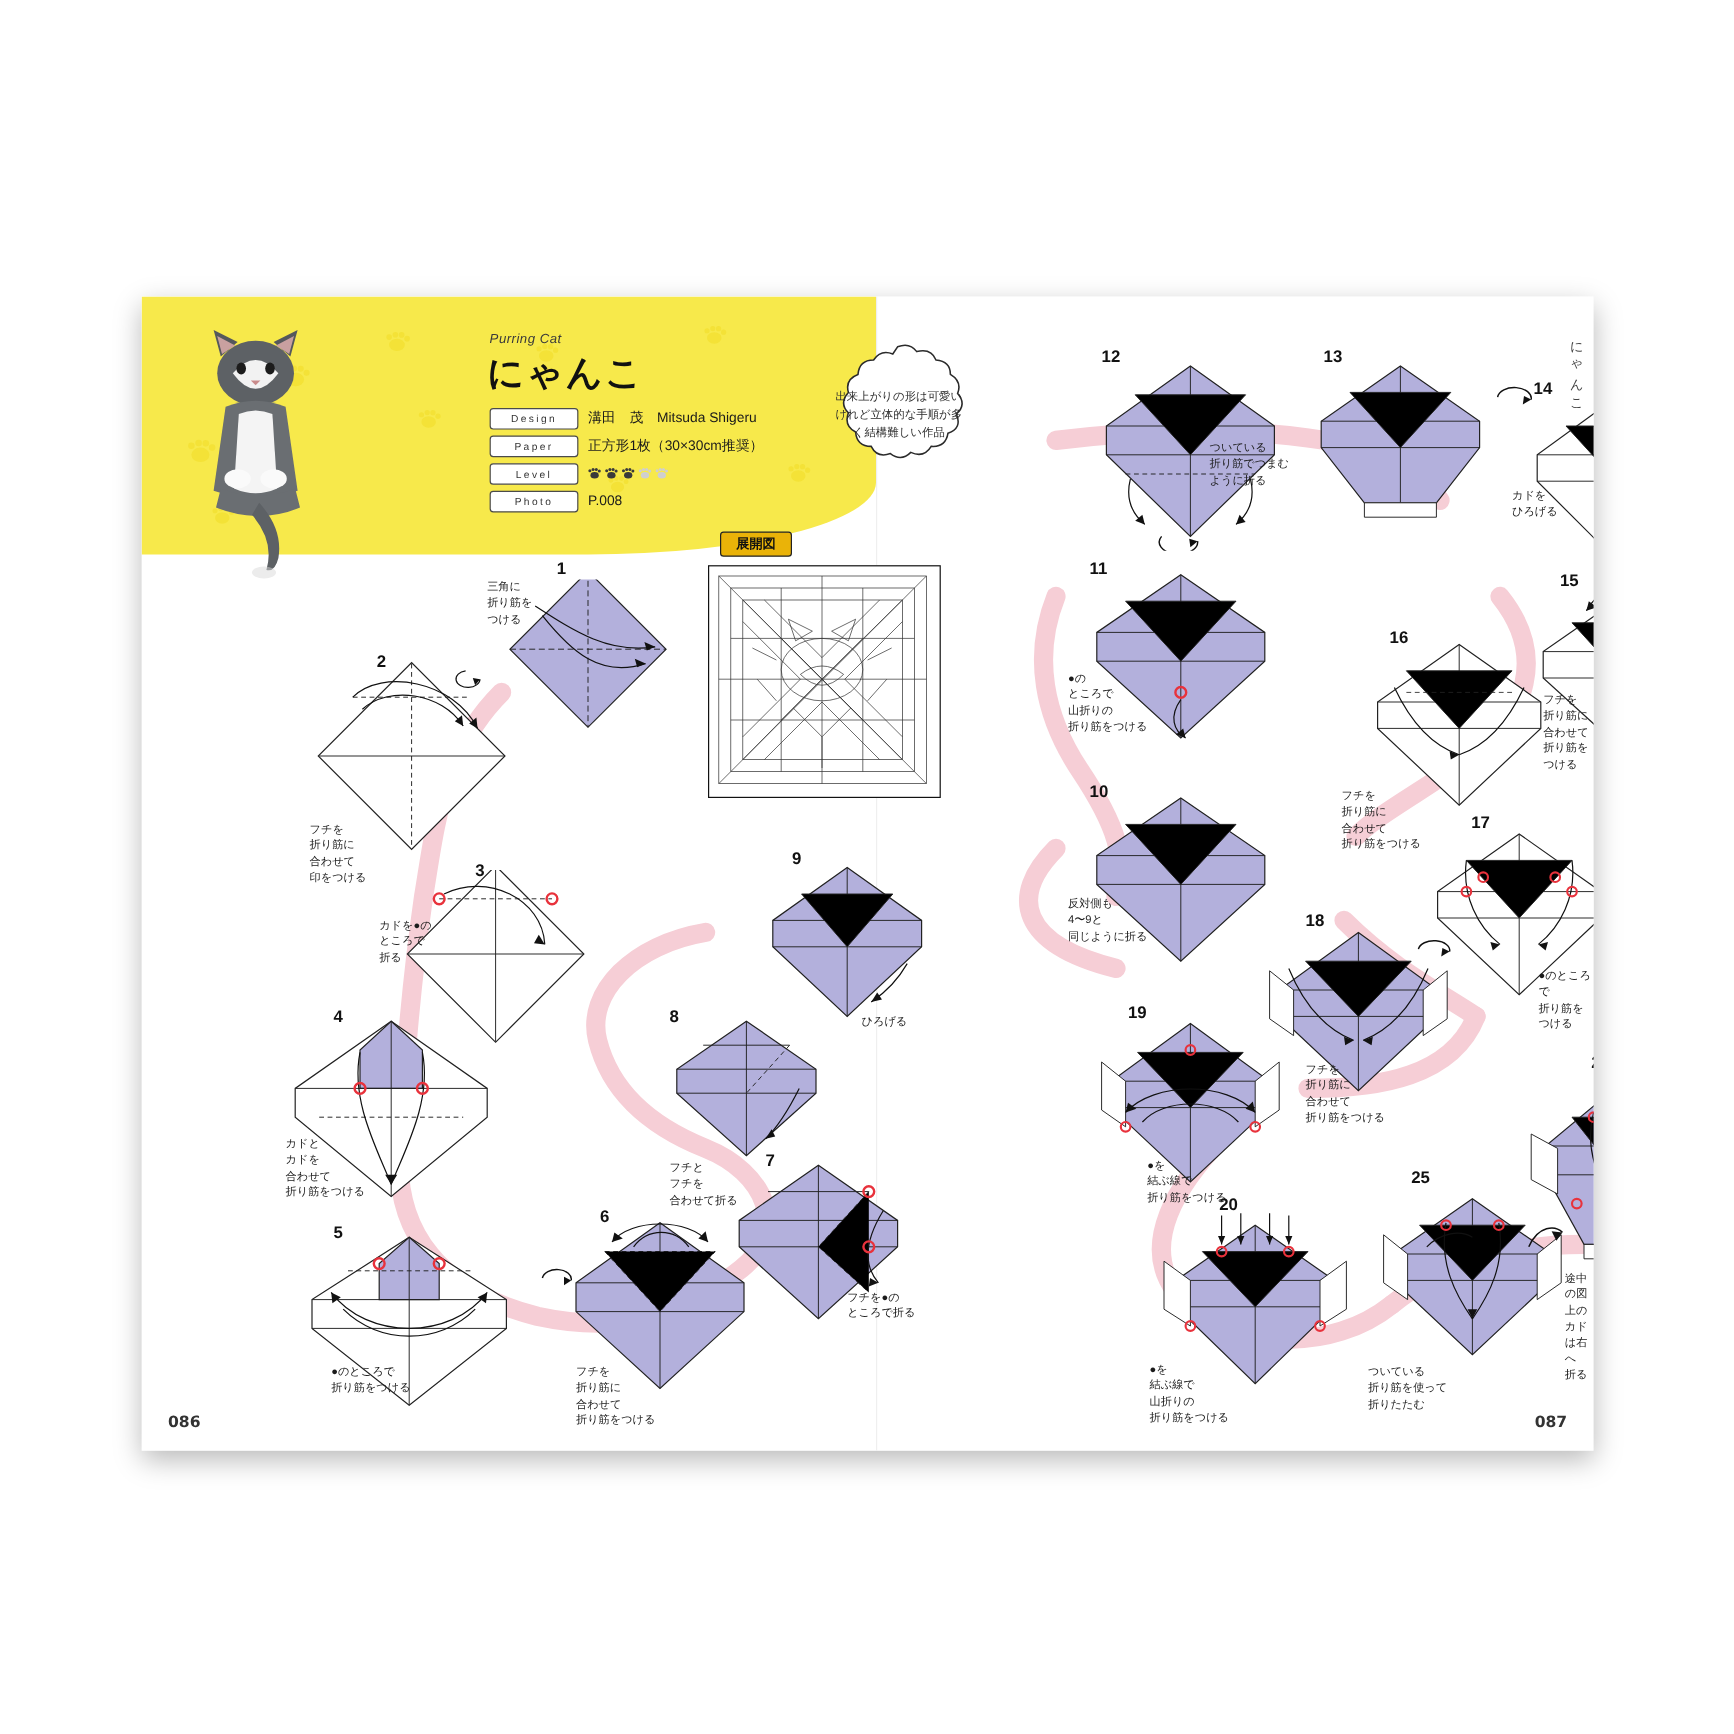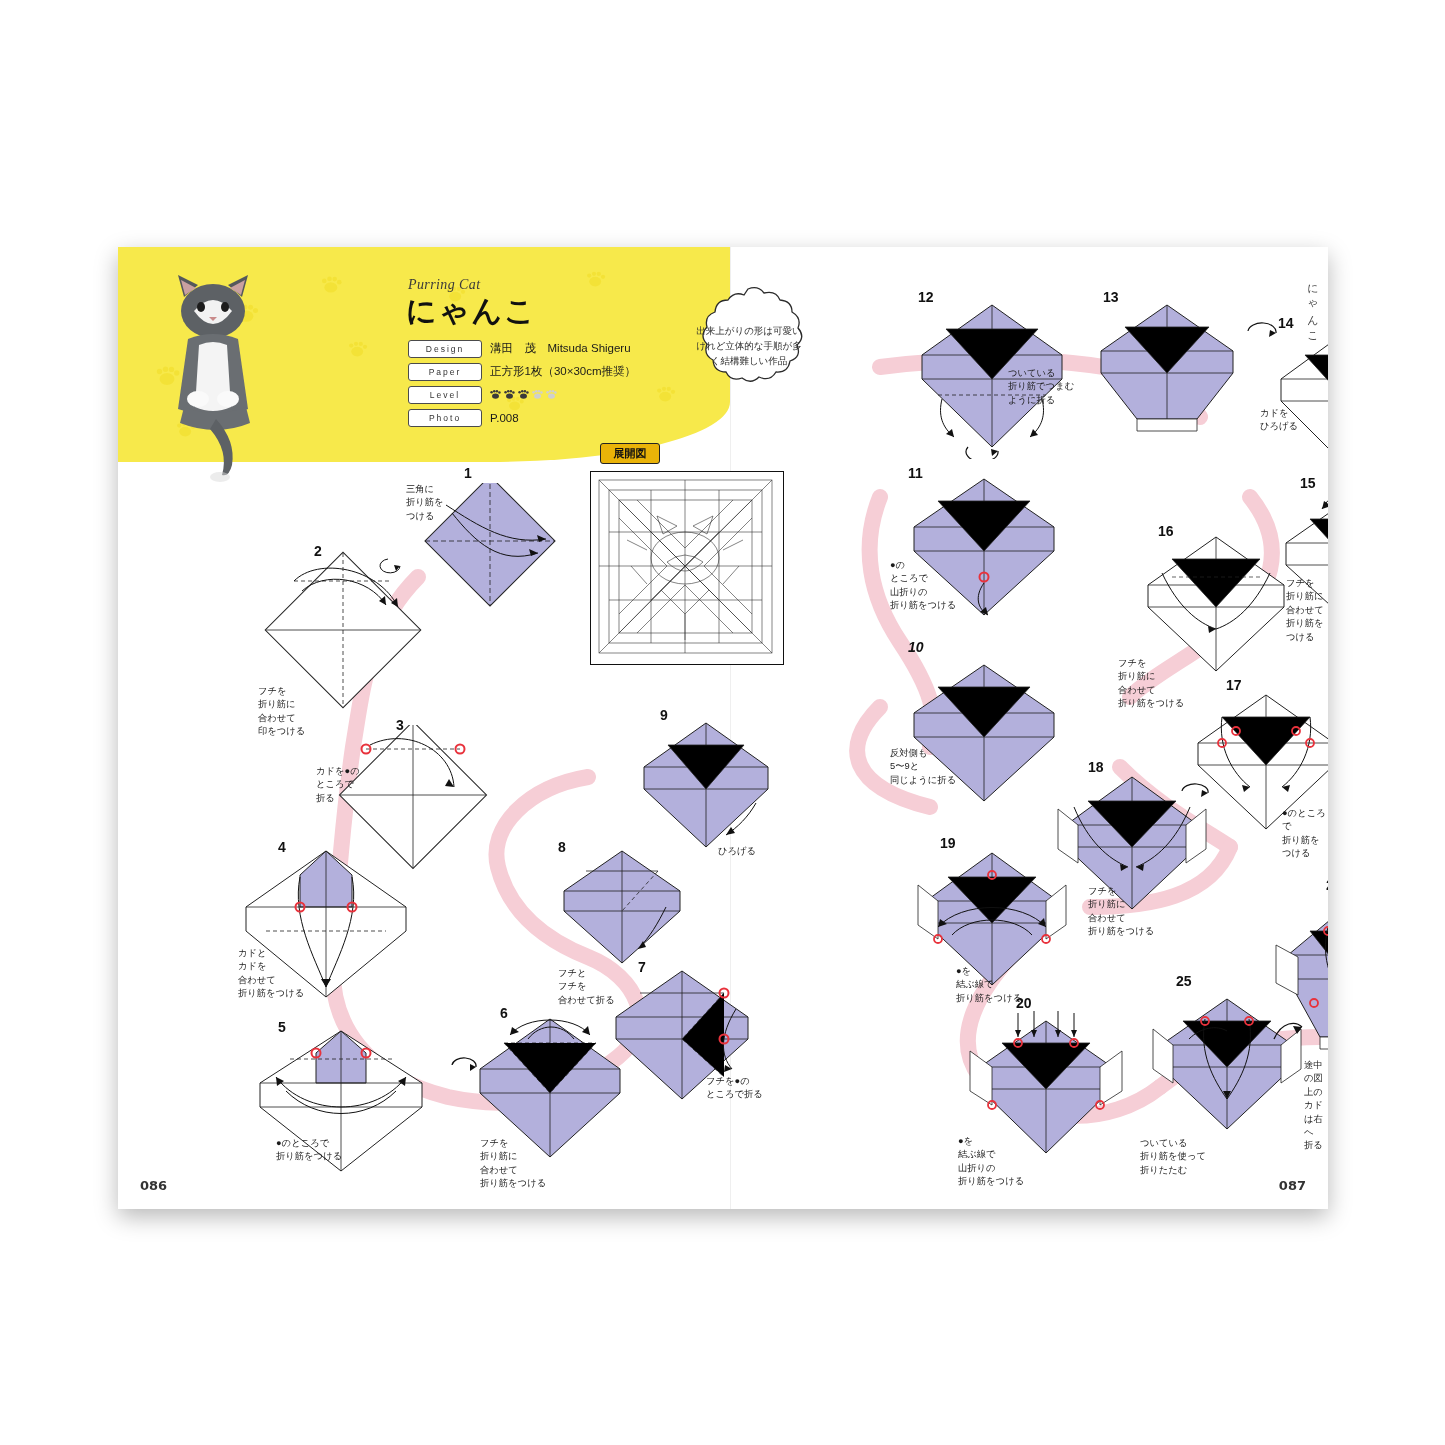--- a/index.html
+++ b/index.html
@@ -7,22 +7,22 @@
   .page-wrap{position:absolute;left:118px;top:247px;width:1210px;height:962px;
     background:#ffffff;box-shadow:0 8px 22px rgba(0,0,0,0.28);}
   .spread{position:absolute;inset:0;overflow:hidden;}
 
   
   .hero{position:absolute;left:0;top:0;width:612px;height:215px;background:#f7e94b;
     border-bottom-right-radius:240px 60px;}
   .hero .paws{position:absolute;inset:0;opacity:.45;}
 
   .cat-photo{position:absolute;left:36px;top:20px;width:125px;height:220px;}
-  .sub-title{position:absolute;left:290px;top:30px;font-size:14px;color:#3a3a3a;
-    font-family:Liberation Serif, serif;font-style:italic;letter-spacing:.4px;}
+  .sub-title{position:absolute;left:290px;top:30px;font-size:11px;color:#3a3a3a;
+    font-family:Liberation Sans, sans-serif;font-style:italic;letter-spacing:.4px;}
   .main-title{position:absolute;left:288px;top:44px;font-size:30px;font-weight:bold;color:#111;
     letter-spacing:2px;}
   .meta{position:absolute;left:290px;top:92px;width:260px;}
   .meta-row{display:flex;align-items:center;height:19px;margin-bottom:4px;}
   .meta-key{width:72px;height:16px;background:#ffffff;border:1px solid #4b4b4b;border-radius:3px;
     font-size:8.5px;letter-spacing:2px;color:#333;display:flex;align-items:center;justify-content:center;}
   .meta-val{margin-left:8px;font-size:11.5px;color:#1a1a1a;}
   .stars{display:flex;gap:3px;align-items:center;}
   .star{width:11px;height:11px;}
 
@@ -403,28 +403,28 @@
     <path d="M520 250 C560 300 540 350 500 380 C460 410 420 430 400 450" stroke="#f6ced6" stroke-width="16" fill="none" stroke-linecap="round"></path>
     <path d="M150 250 C130 300 140 350 170 395 C200 440 210 470 200 500" stroke="#f6ced6" stroke-width="16" fill="none" stroke-linecap="round"></path>
     <path d="M150 460 C110 500 120 540 200 560" stroke="#f6ced6" stroke-width="16" fill="none" stroke-linecap="round"></path>
     <path d="M390 520 C430 560 470 580 500 600" stroke="#f6ced6" stroke-width="16" fill="none" stroke-linecap="round"></path>
     <path d="M500 600 C480 650 420 660 360 660" stroke="#f6ced6" stroke-width="16" fill="none" stroke-linecap="round"></path>
     <path d="M290 700 C250 740 220 790 250 830" stroke="#f6ced6" stroke-width="16" fill="none" stroke-linecap="round"></path>
     <path d="M250 830 C300 880 380 880 430 840" stroke="#f6ced6" stroke-width="16" fill="none" stroke-linecap="round"></path>
     <path d="M430 840 C480 800 540 790 590 790" stroke="#f6ced6" stroke-width="16" fill="none" stroke-linecap="round"></path>
   </svg>
 
-  <div class="step-no" style="left:790px;top:392px;font-style:italic;">10</div>
+  <div class="step-no" style="left:790px;top:404px;">10</div>
   <svg class="diag" style="left:786px;top:412px;width:160px;height:150px;" viewBox="0 0 160 150">
     <path d="M80 6 L150 54 L150 78 L80 142 L10 78 L10 54 Z" fill="#b3b0dc" stroke="#222" stroke-width="1"></path>
     <path d="M10 54 L150 54 M10 78 L150 78 M80 6 L80 142" stroke="#222" stroke-width="0.8"></path>
     <path d="M34 28 L126 28 M34 28 L80 78 L126 28" stroke="#222" stroke-width="0.8"></path>
   </svg>
   <div class="cap" style="left:772px;top:500px;white-space:pre-line;">反対側も
-5〜9と
+4〜9と
 同じように折る</div>
 
   <div class="step-no" style="left:790px;top:218px;">11</div>
   <svg class="diag" style="left:786px;top:226px;width:160px;height:150px;" viewBox="0 0 160 150">
     <path d="M80 6 L150 54 L150 78 L80 142 L10 78 L10 54 Z" fill="#b3b0dc" stroke="#222" stroke-width="1"></path>
     <path d="M10 54 L150 54 M10 78 L150 78 M80 6 L80 142" stroke="#222" stroke-width="0.8"></path>
     <path d="M34 28 L126 28 M34 28 L80 78 L126 28" stroke="#222" stroke-width="0.8"></path>
     <path d="M80 110 C70 124 74 136 84 142" stroke="#111" stroke-width="1" fill="none"></path>
     <path d="M84 142 l-2 -8 l-6 5 z" fill="#111"></path>
     <circle cx="80" cy="104" r="4.5" fill="none" stroke="#e8323c" stroke-width="2"></circle>

